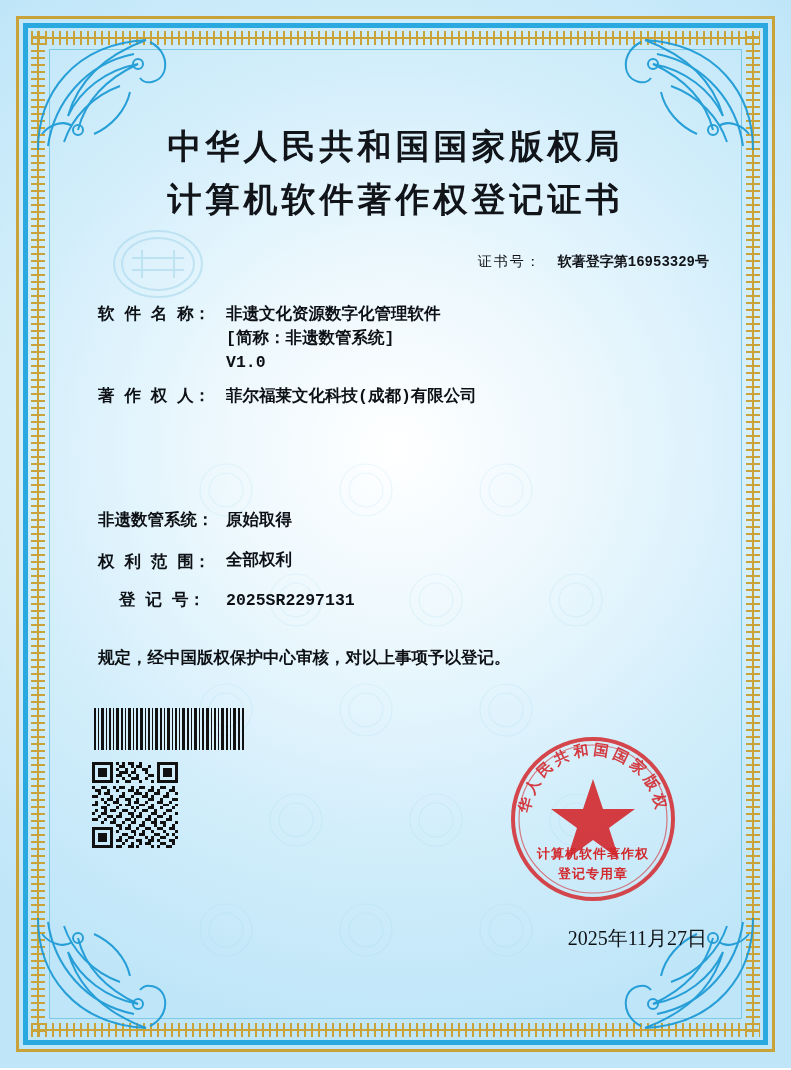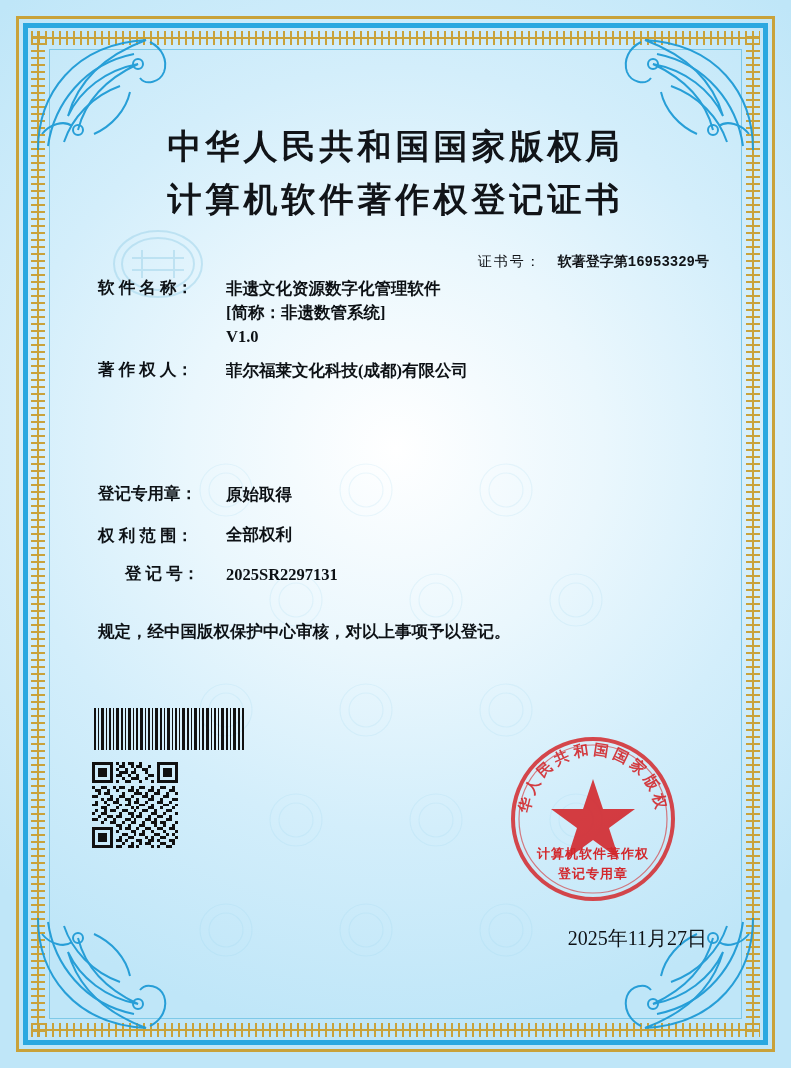--- a/index.html
+++ b/index.html
@@ -135,23 +135,23 @@
     text-align: right;
     padding-right: 22px;
     font-size: 14px;
     color: #111418;
     font-family: Liberation Mono, monospace;
   }
   .cert-no .label { letter-spacing: 2px; margin-right: 16px; }
   .cert-no .value { font-weight: bold; letter-spacing: 0px; }
 
   .fields {
-    margin-top: 6px;
+    margin-top: 32px;
     padding-left: 38px;
-    font-family: Liberation Serif, serif;
+    font-family: Liberation Mono, monospace;
     color: #0d1115;
   }
   .field-row {
     display: flex;
     align-items: flex-start;
     margin-bottom: 10px;
   }
   .field-label {
     width: 128px;
     flex: 0 0 128px;
@@ -358,21 +358,21 @@
       </div>
 
       <div class="field-row tight">
         <div class="field-label">著 作 权 人：</div>
         <div class="field-value">菲尔福莱文化科技(成都)有限公司</div>
       </div>
 
       <div class="spacer-gap"></div>
 
       <div class="field-row">
-        <div class="field-label">登记专用章：</div>
+        <div class="field-label">非遗数管系统：</div>
         <div class="field-value">原始取得</div>
       </div>
 
       <div class="field-row" style="margin-top:16px;align-items:flex-end;">
         <div class="field-label">权 利 范 围：</div>
         <div class="field-value">全部权利</div>
       </div>
 
       <div class="field-row" style="margin-top:16px;text-align:center;">
         <div class="field-label">登 记 号：</div>

